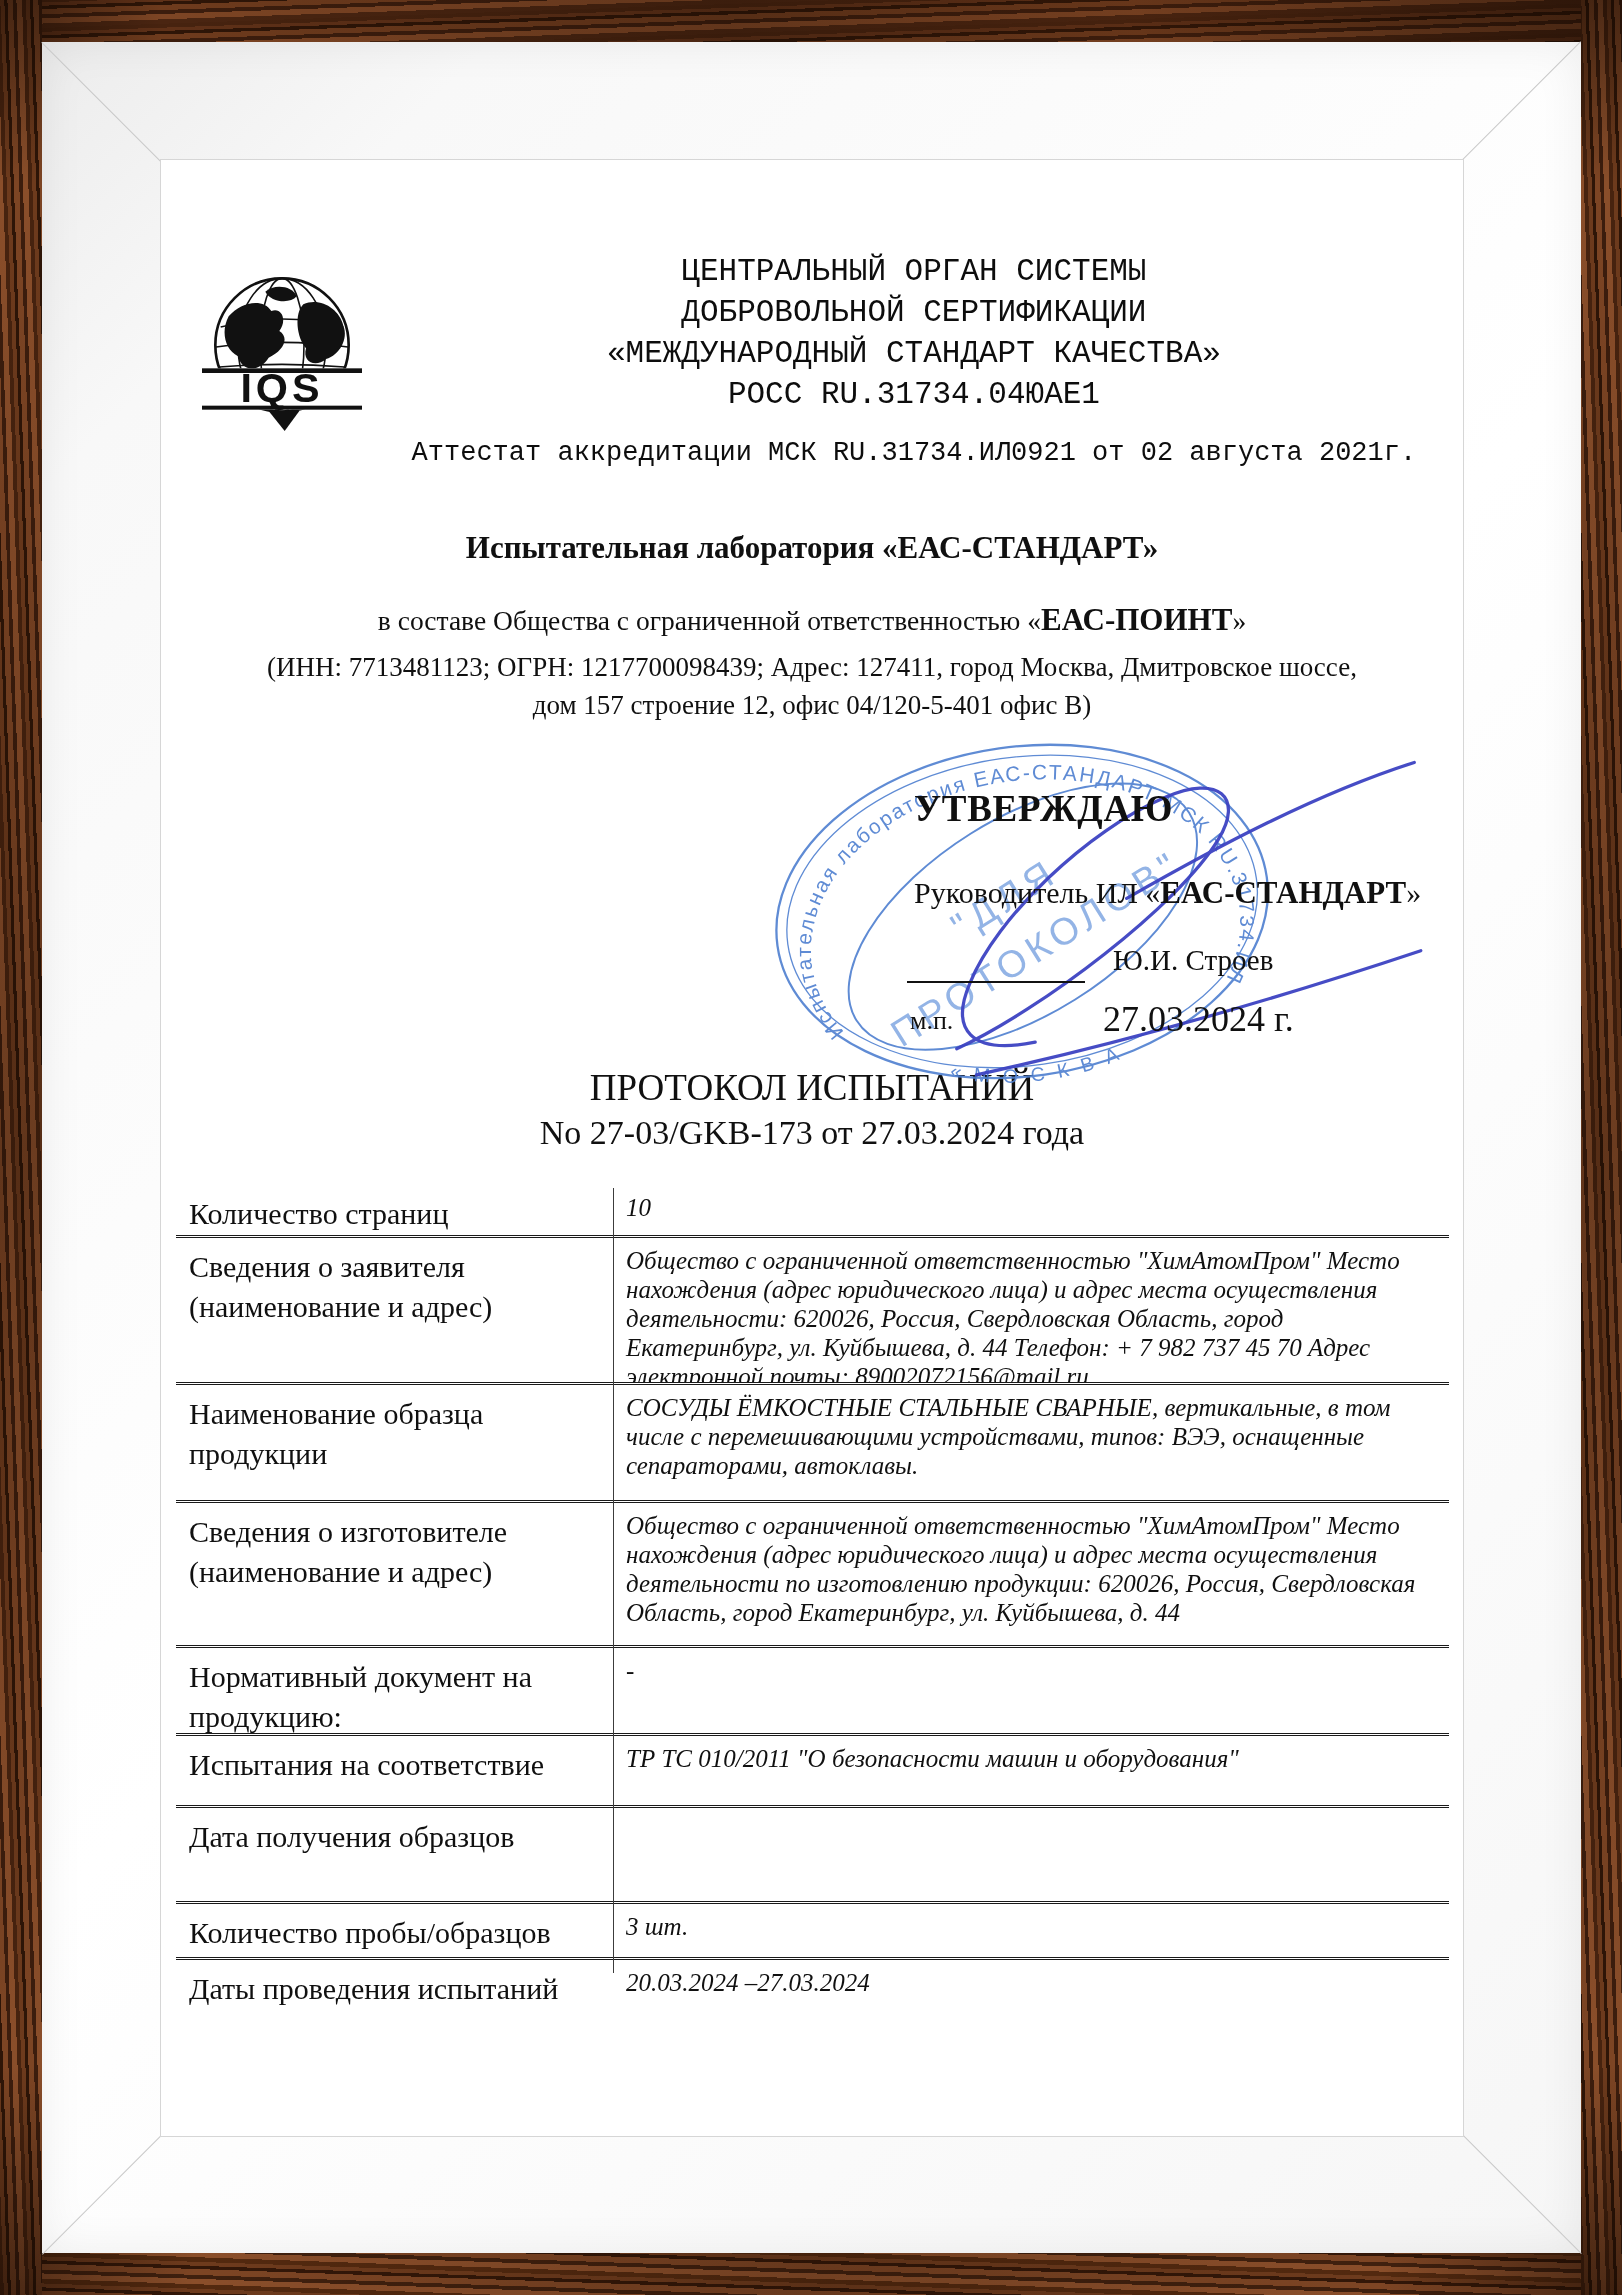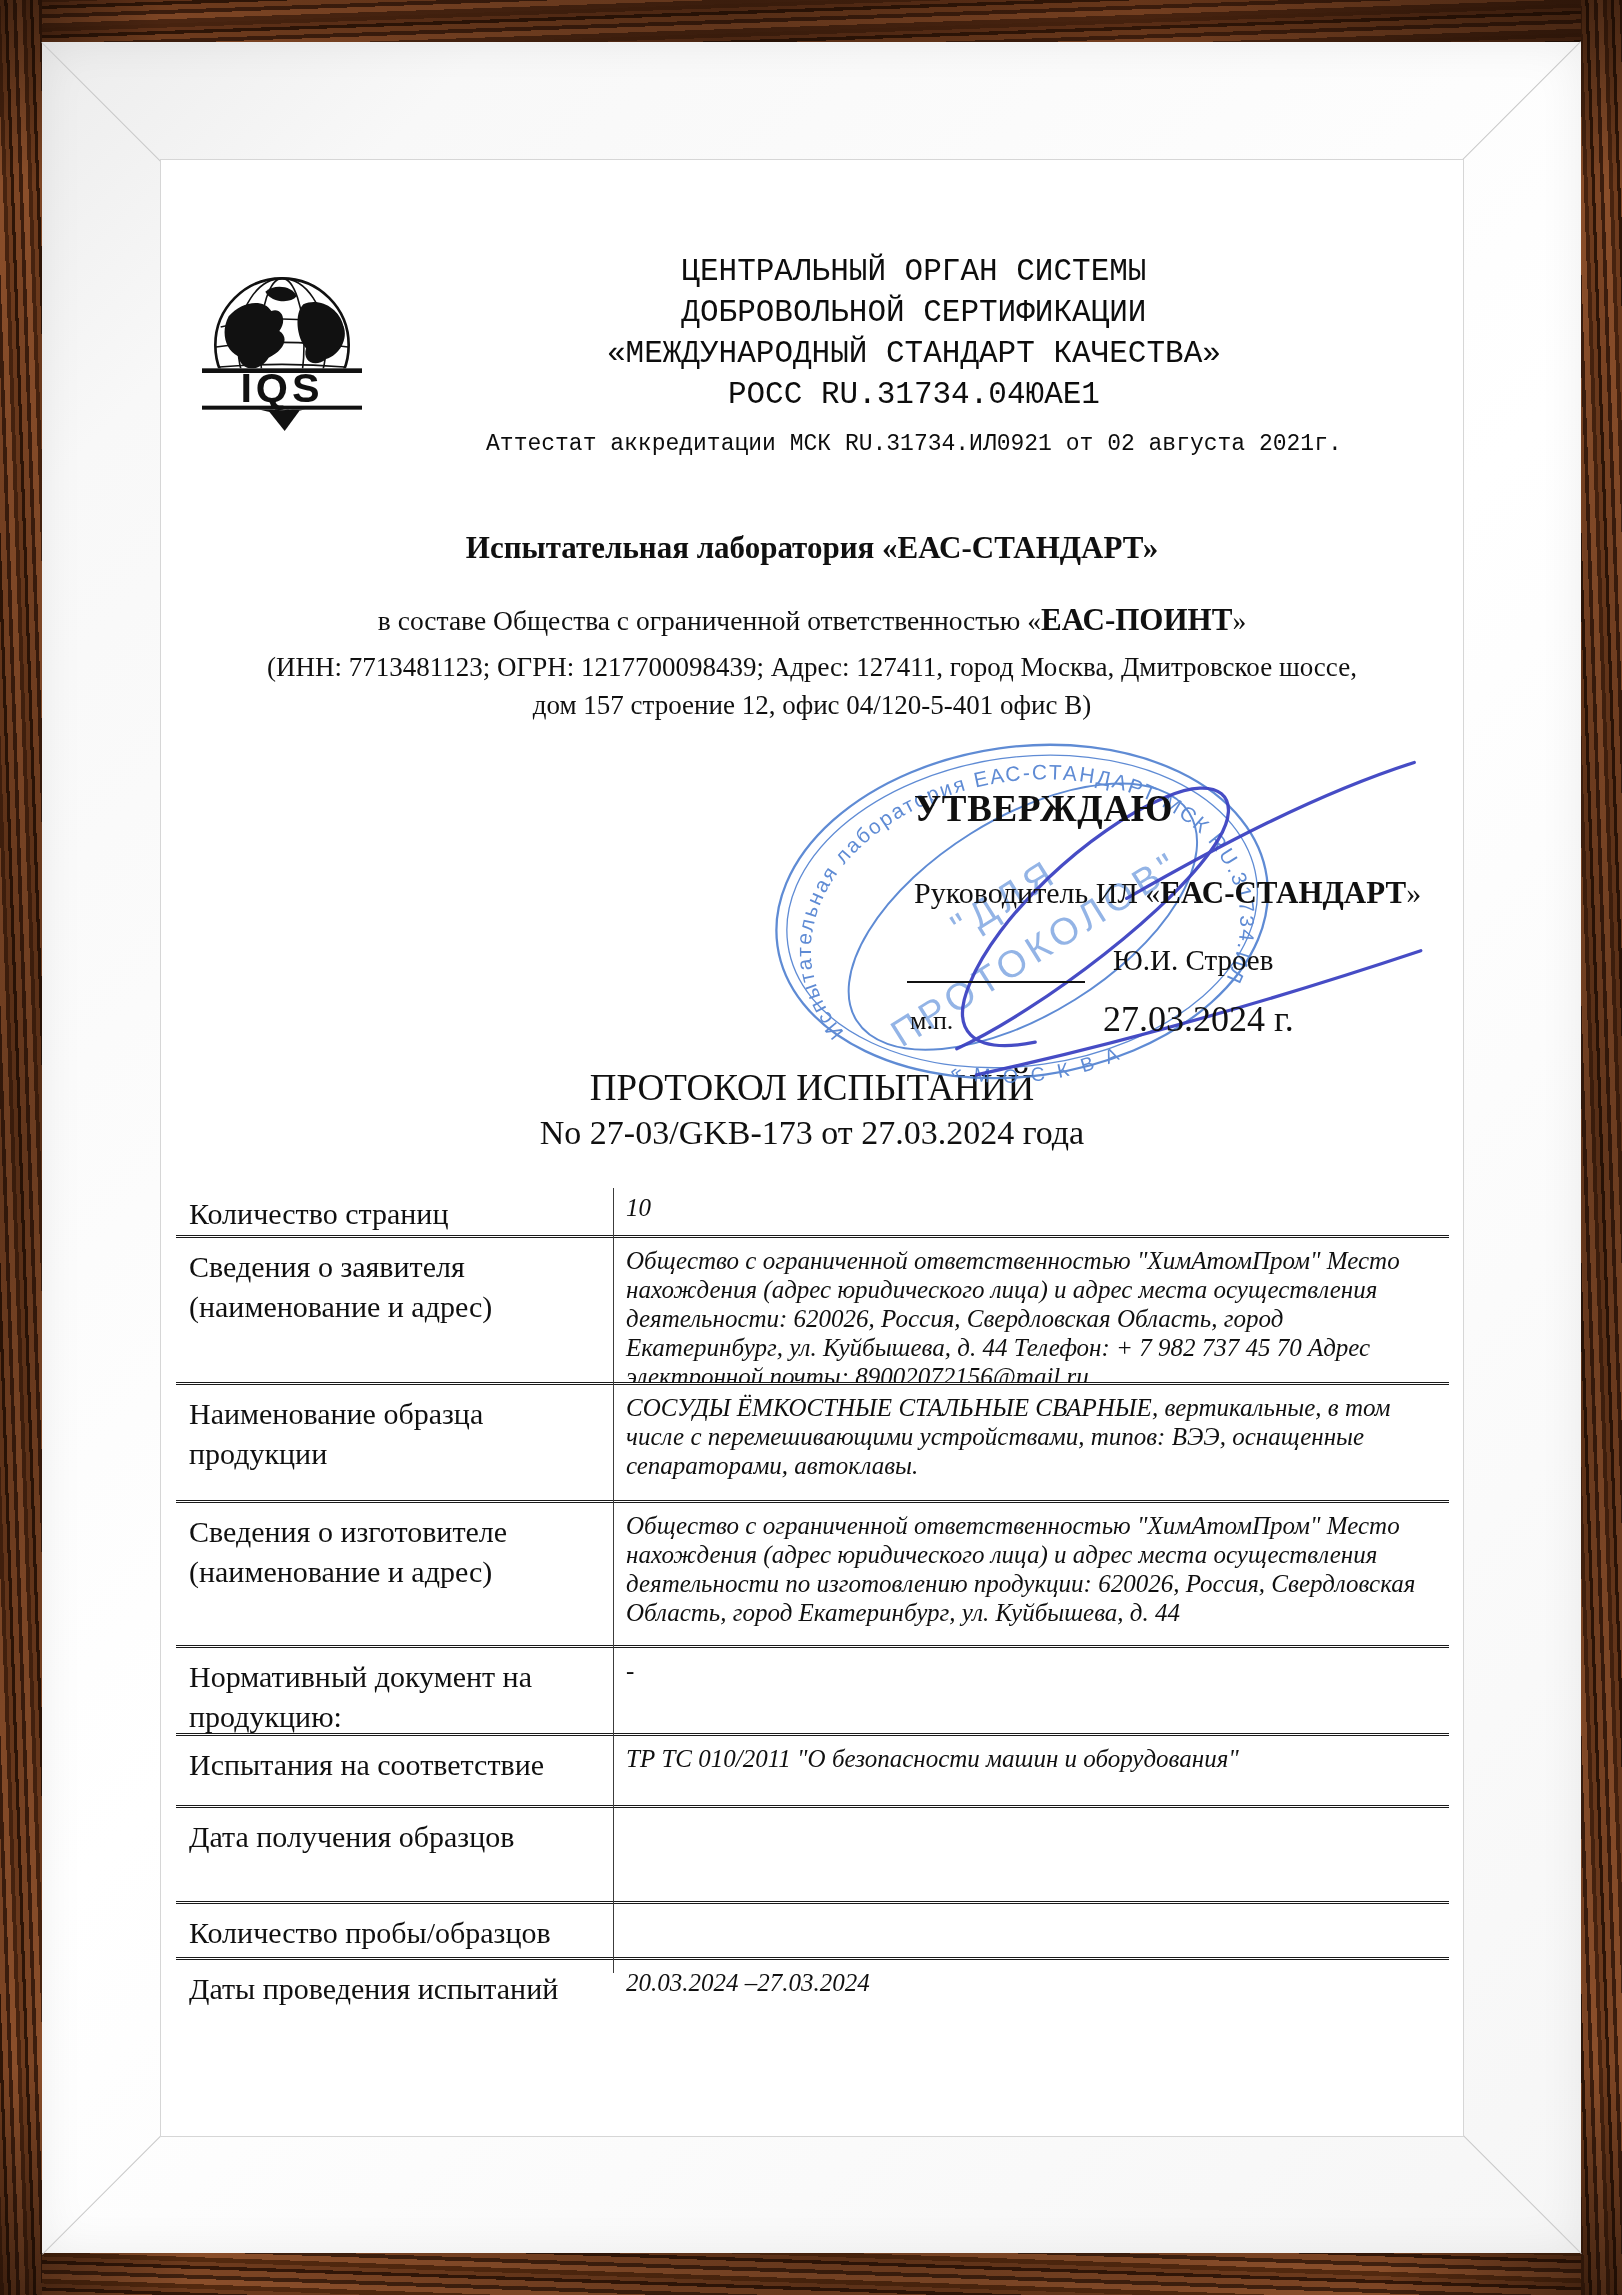--- a/index.html
+++ b/index.html
@@ -47,21 +47,21 @@
     position:absolute;left:160px;top:159px;width:1302px;height:1976px;z-index:3;
     background:#ffffff;border:1.3px solid #d6d6d6;overflow:hidden;
   }
   .abs{position:absolute;}
   
   .logo{left:39px;top:115px;width:164px;height:160px;}
   .org-header{
     left:209px;right:5.2px;top:92px;text-align:center;z-index:2;
     font-family:Liberation Mono, monospace;font-size:31px;line-height:1.32;color:#0d0d0d;
   }
-  .org-header .accr{font-size:23px;margin-top:13px;}
+  .org-header .accr{font-size:27px;margin-top:20px;}
   
   .lab-title{left:0;right:0;top:370px;text-align:center;font-size:31px;font-weight:bold;}
   .lab-sub{left:0;right:0;top:442px;text-align:center;font-size:27.5px;}
   .lab-sub .big{font-size:31px;font-weight:bold;}
   .lab-details{left:0;right:0;top:489px;text-align:center;font-size:27px;line-height:1.4;}
   
   .z2{z-index:2;}
   .approve-label{left:753px;top:627px;font-size:37px;font-weight:bold;letter-spacing:0.7px;}
   .head-line{left:753px;top:715px;font-size:30px;}
   .head-line .b{font-weight:bold;font-size:31px;}
@@ -197,20 +197,21 @@
     <div class="trow rh6">
       <div class="tlabel">Испытания на соответствие</div>
       <div class="tvalue">ТР ТС 010/2011 "О безопасности машин и оборудования"</div>
     </div>
     <div class="trow rh7">
       <div class="tlabel">Дата получения образцов</div>
       <div class="tvalue">20.03.2024</div>
     </div>
     <div class="trow rh8">
       <div class="tlabel">Количество пробы/образцов</div>
+      <div class="tvalue">3 шт.</div>
     </div>
     <div class="trow rh9">
       <div class="tlabel">Даты проведения испытаний</div>
       <div class="tvalue">20.03.2024 –27.03.2024</div>
     </div>
     <div class="abs vdivider"></div>
   </div>
 
 </div>
 

